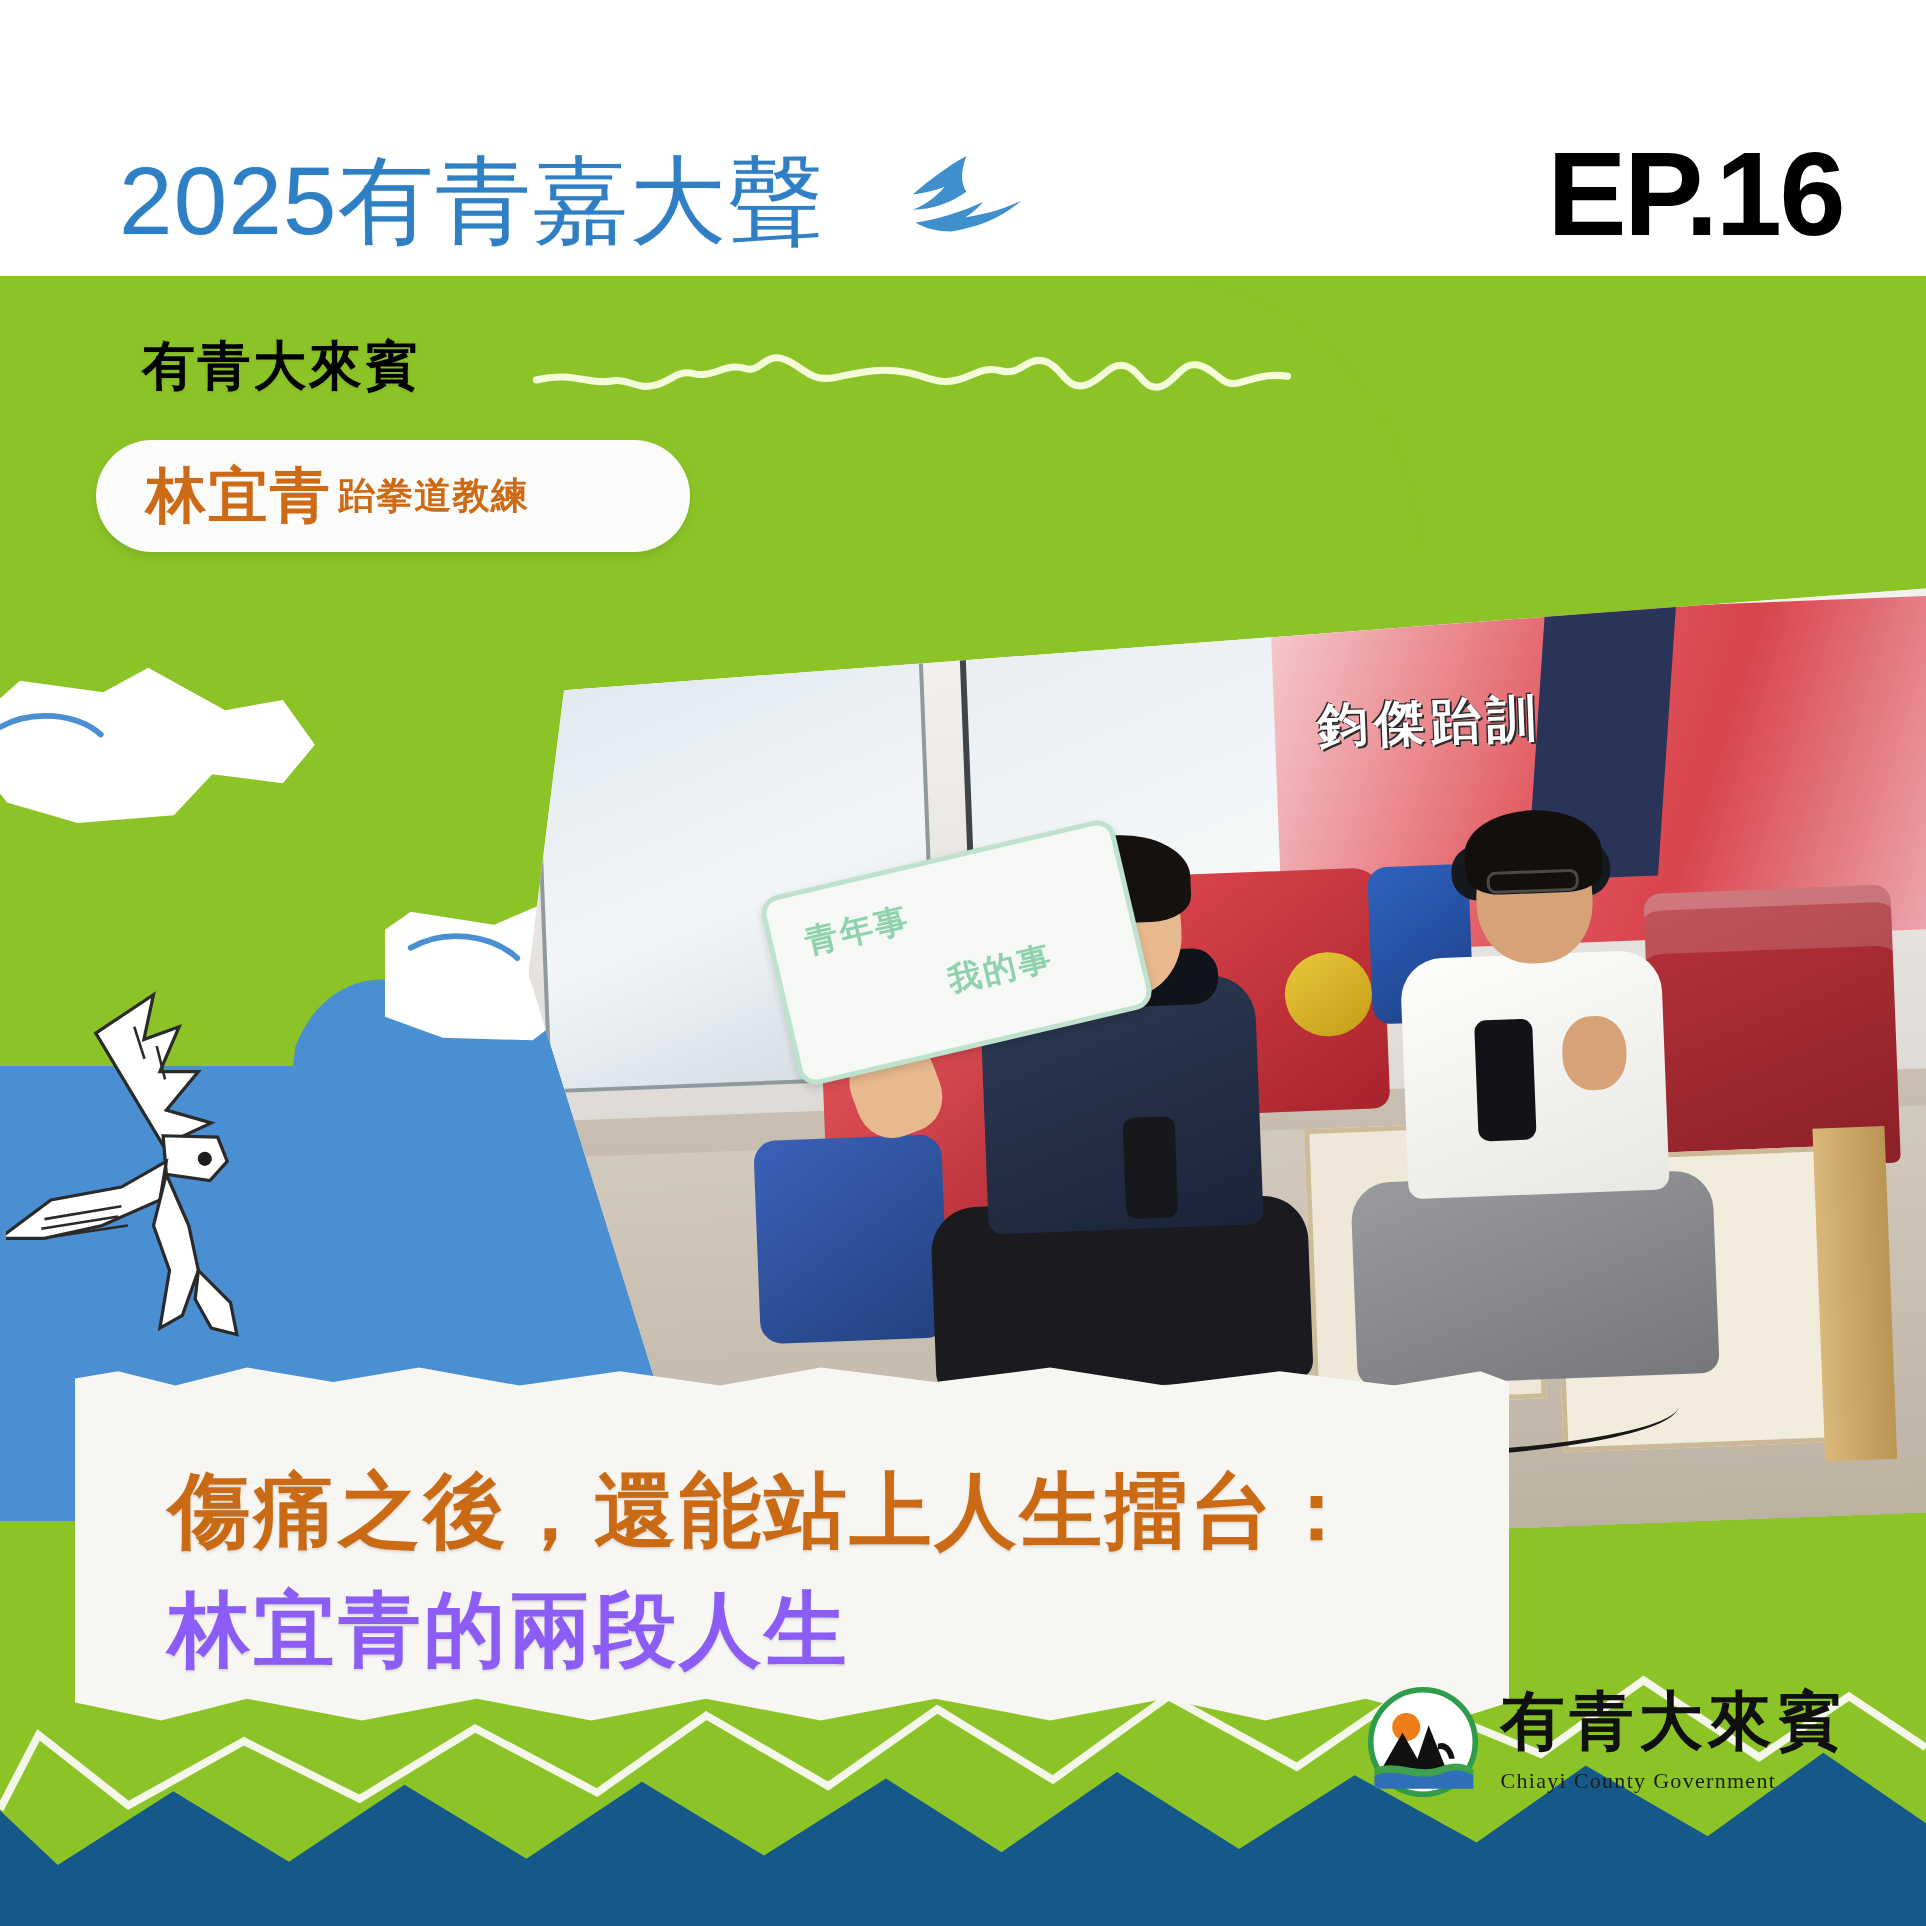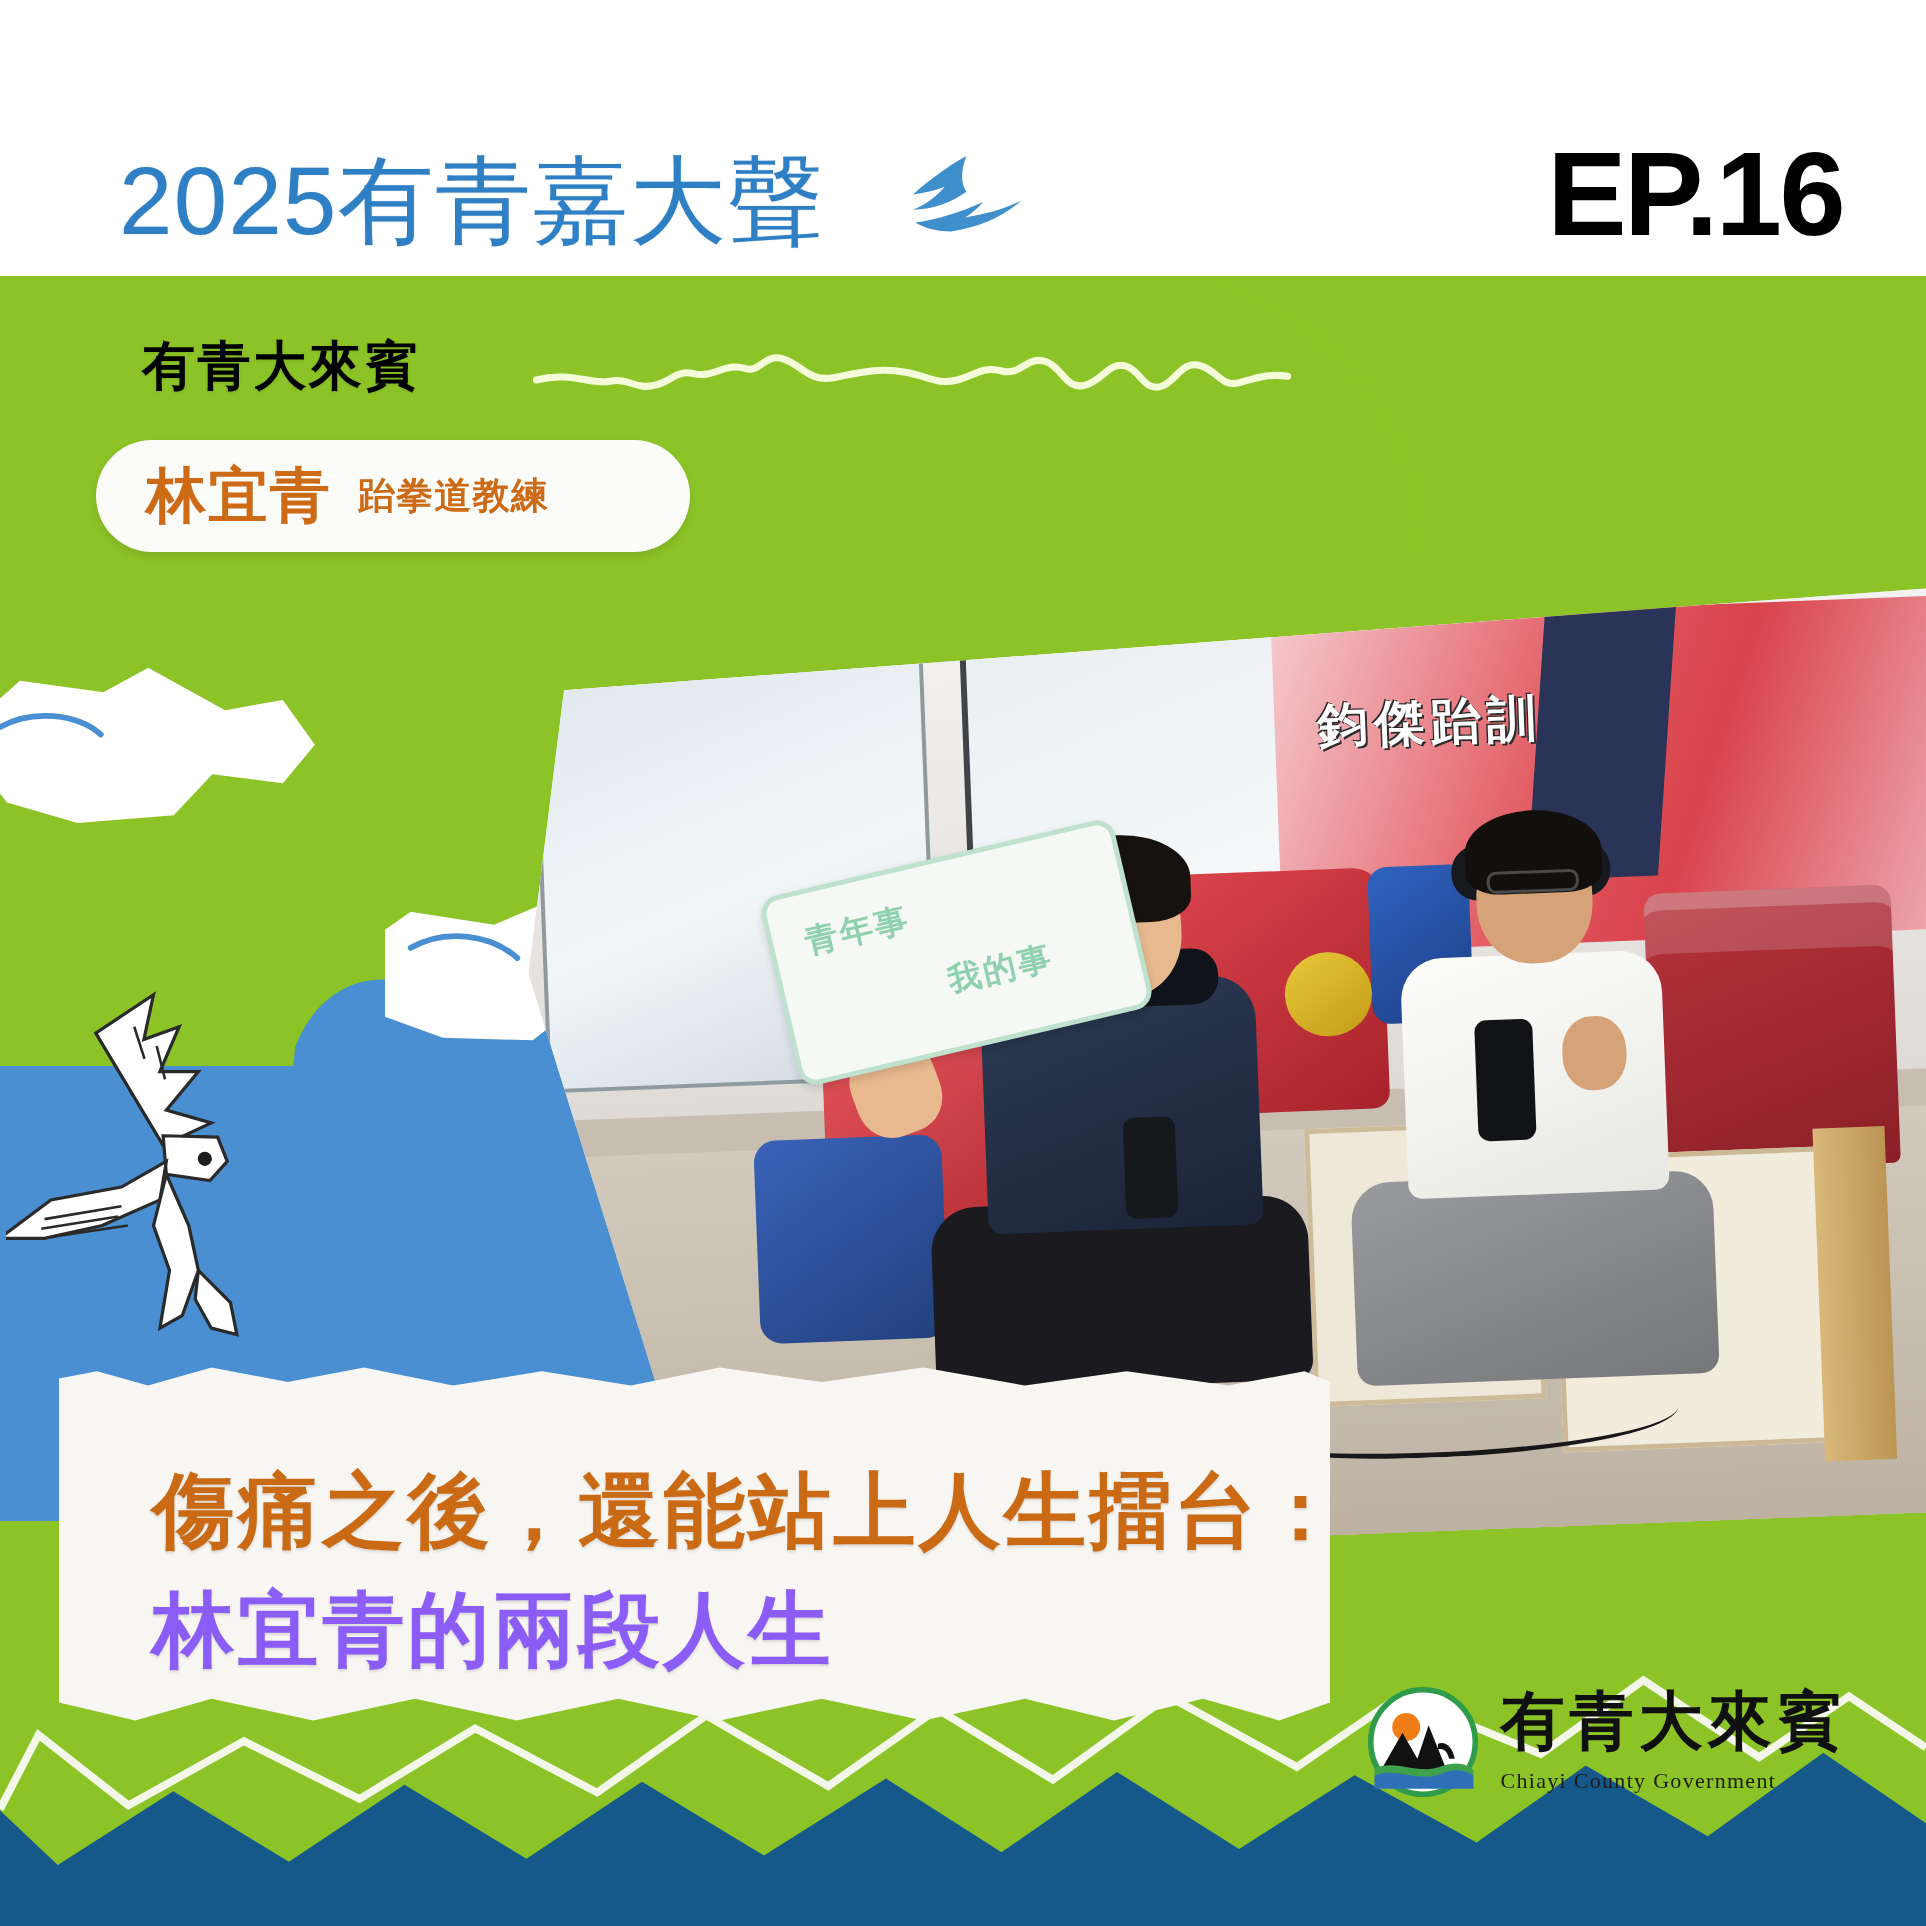--- a/index.html
+++ b/index.html
@@ -69,21 +69,20 @@
   }
   .squiggle { position:absolute; left:533px; top:340px; width:758px; height:71px; z-index:20; }
 
   .guest-pill {
     position:absolute; left:96px; top:440px; z-index:20;
     min-width:594px; height:112px;
     background:#fbfbf9; border-radius:58px;
     display:flex; align-items:center;
     padding:16px 50px;
     box-shadow:0 4.5px 9px rgba(0,0,0,.10);
-    gap:20px;
   }
   .guest-name {
     font-size:60px; font-weight:bold; color:#cd6a16; letter-spacing:1.9px;
     white-space:nowrap;
   }
   .guest-role {
     font-size:37px; font-weight:bold; color:#cd6a16; letter-spacing:1.3px;
     margin-left:6px; white-space:nowrap;
   }
 
@@ -208,22 +207,22 @@
     background:linear-gradient(160deg,#9a9b9e,#76777b); border-radius:39px 39px 18px 18px; }
   .p2-mic { position:absolute; left:65%; top:45%; width:4%; height:13%;
     background:#121316; border-radius:11.6px; }
   .p2-thumb { position:absolute; left:71%; top:45%; width:4.4%; height:8%;
     background:#d6a379; border-radius:46%; }
   .cable { position:absolute; left:44%; top:83%; width:34%; height:9%;
     border-bottom:5.1px solid #18181a; border-radius:0 0 50% 50%; }
 
   
   .title-card {
-    position:absolute; left:59px; top:1364px;
-    width:1271px; height:360px; z-index:30;
+    position:absolute; left:75px; top:1364px;
+    width:1434px; height:360px; z-index:30;
     background:#f7f6f2;
     clip-path:polygon(
       0% 4%, 3% 2%, 7% 6%, 12% 1%, 18% 5%, 24% 1%, 31% 6%, 38% 2%,
       45% 6%, 52% 1%, 60% 5%, 68% 1%, 76% 6%, 84% 2%, 92% 6%, 98% 2%, 100% 5%,
       100% 94%, 96% 99%, 90% 93%, 83% 99%, 76% 93%, 68% 99%, 60% 93%,
       52% 99%, 44% 93%, 36% 99%, 28% 93%, 20% 99%, 12% 93%, 6% 99%, 0% 94%
     );
     box-shadow:0 5.1px 11.6px rgba(0,0,0,.12);
   }
   .title-l1 {

